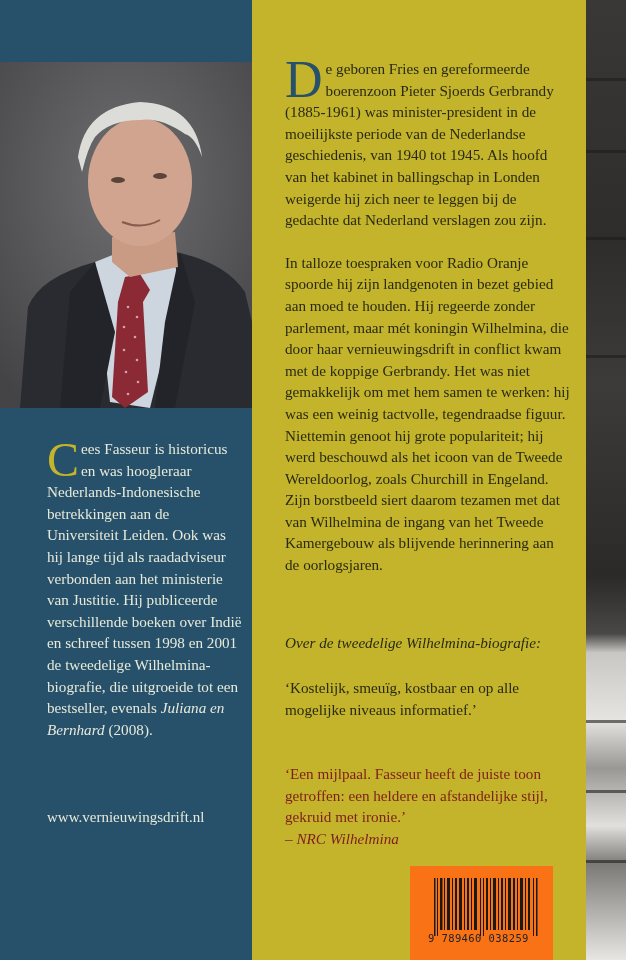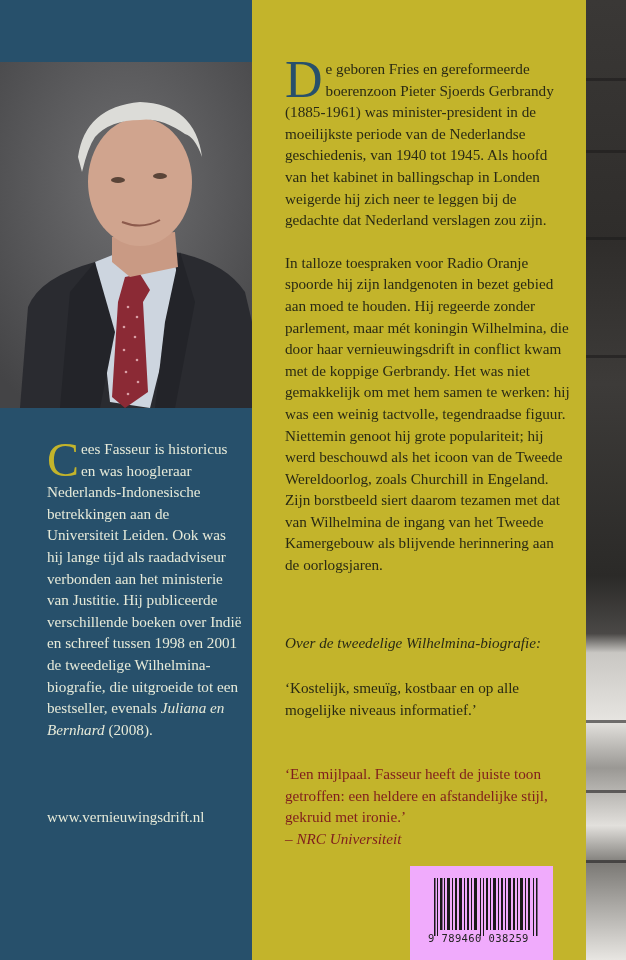--- a/index.html
+++ b/index.html
@@ -17,21 +17,21 @@
   .para2 { margin-top:21px !important; }
   .dropcap-D { float:left; font-size:52px; line-height:40px; color:#27506b; margin:2px 3px 0 0; font-family:"Liberation Serif",serif; }
   .quote-head { position:absolute; left:285px; top:632px; width:285px; font-size:15.2px; line-height:21.6px; color:#2a2a14; font-style:italic; }
   .quote1 { position:absolute; left:285px; top:677px; width:285px; font-size:15.2px; line-height:21.6px; color:#2a2a14; }
   .quote2 { position:absolute; left:285px; top:763px; width:285px; font-size:15.2px; line-height:21.6px; color:#7f1d1d; }
   .quote1 p, .quote2 p { margin:0; }
   .it { font-style:italic; }
   .bio { position:absolute; left:47px; top:438px; width:196px; font-size:15.2px; line-height:21.6px; color:#e6ead9; }
   .dropcap-C { float:left; font-size:48px; line-height:38px; color:#c3b42b; margin:3px 2px 0 0; }
   .website { position:absolute; left:47px; top:809px; font-size:15px; color:#e6ead9; }
-  .barcode-box { position:absolute; left:410px; top:866px; width:143px; height:94px; background:#f0abfc; }
+  .barcode-box { position:absolute; left:410px; top:866px; width:143px; height:94px; background:#f97316; }
   .barcode-bars { position:absolute; left:24px; top:12px; width:104px; height:58px; }
   .barcode-num { position:absolute; left:18px; top:66px; width:120px; font-family:"DejaVu Sans Mono",monospace; font-size:10.5px; letter-spacing:0.4px; color:#222; }
 </style>
 </head>
 <body>
 
 <div class="blue-panel"></div>
 
 <div class="photo" title="Portrait of author Cees Fasseur in dark suit, light blue shirt and red polka-dot tie">
   <svg width="252" height="346" viewBox="0 0 252 346">
@@ -94,21 +94,21 @@
 </div>
 
 <div class="quote-head">Over de tweedelige Wilhelmina-biografie:</div>
 
 <div class="quote1">
   <p>‘Kostelijk, smeuïg, kostbaar en op alle mogelijke niveaus informatief.’</p>
 </div>
 
 <div class="quote2">
   <p>‘Een mijlpaal. Fasseur heeft de juiste toon getroffen: een heldere en afstandelijke stijl, gekruid met ironie.’</p>
-  <p class="it"><span>– </span><span>NRC Universiteit</span></p>
+  <p class="it"><span>– </span><span>NRC Wilhelmina</span></p>
 </div>
 
 <div class="bio">
   <span class="dropcap-C">C</span><span>ees Fasseur is historicus en was hoogleraar Nederlands-Indonesische betrekkingen aan de Universiteit Leiden. Ook was hij lange tijd als raadadviseur verbonden aan het ministerie van Justitie. Hij publiceerde verschillende boeken over Indië en schreef tussen 1998 en 2001 de tweedelige Wilhelmina-biografie, die uitgroeide tot een bestseller, evenals </span><span class="it">Juliana en Bernhard</span><span> (2008).</span>
 </div>
 
 <div class="website">www.vernieuwingsdrift.nl</div>
 
 <div class="barcode-box">
   <svg class="barcode-bars" viewBox="0 0 104 58" preserveAspectRatio="none">

